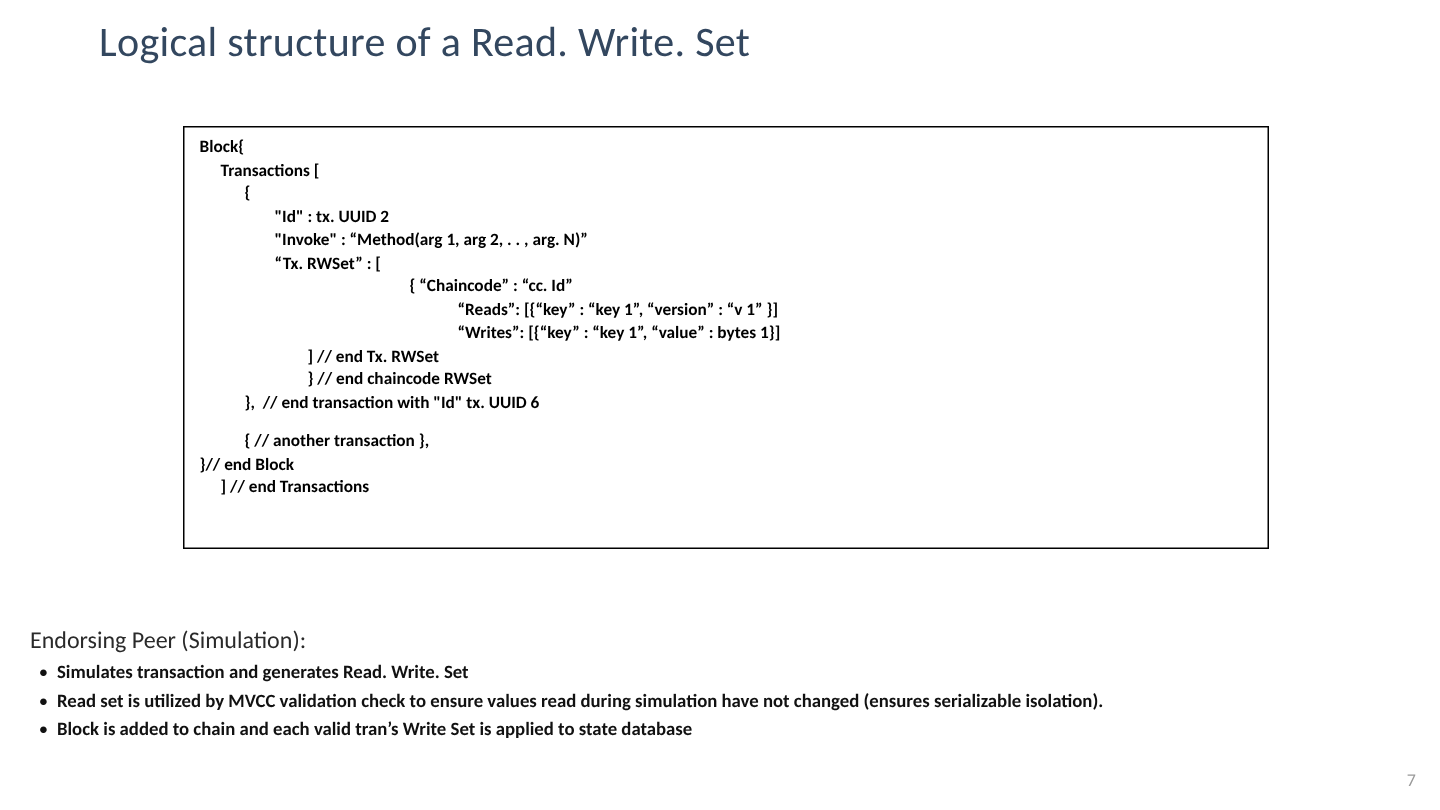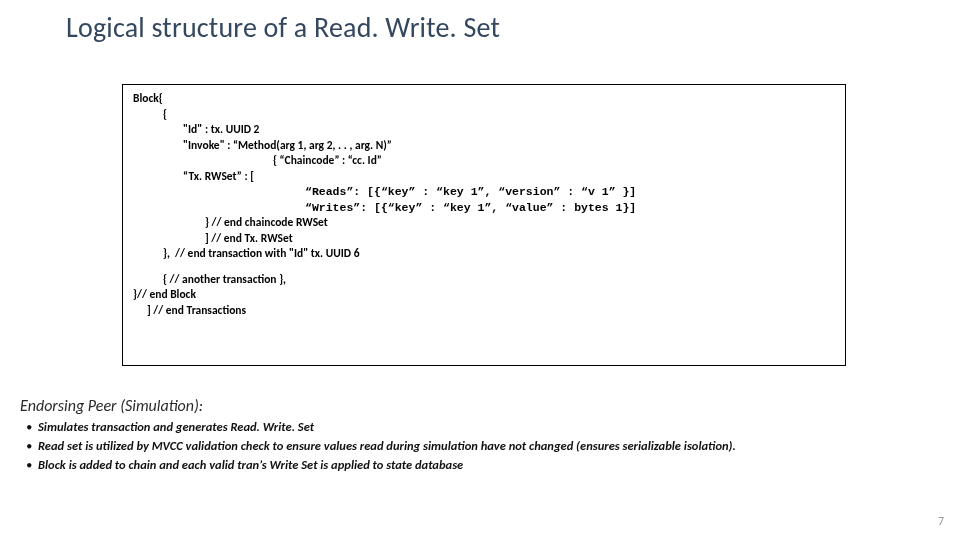--- a/index.html
+++ b/index.html
@@ -40,30 +40,29 @@
     font-size: 11.5px;
     line-height: 1.35;
     font-weight: 600;
     color: #000;
   }
   .codebox .line { white-space: pre; }
   .ind1 { padding-left: 14px; }
   .ind2 { padding-left: 30px; }
   .ind3 { padding-left: 50px; }
   .ind4 { padding-left: 140px; }
-  .ind5 { padding-left: 172px; font-family: Liberation Mono, monospace; }
+  .ind5 { padding-left: 172px; }
   .ind6 { padding-left: 72px; }
   .body-region {
     position: absolute;
     left: 20px;
-    top: 394px;
+    top: 416px;
     width: 920px;
     font-family: Calibri, "Segoe UI", Arial, sans-serif;
     color: #222;
-    font-style: italic;
   }
   .section-head {
     font-size: 16px;
     font-weight: 400;
     color: #2a2a2a;
     margin: 2px 0 4px 0;
   }
   .bullet-row {
     display: flex;
     align-items: flex-start;
@@ -91,29 +90,30 @@
 </style>
 </head>
 <body>
 
 <div class="slide">
 
   <div class="title">Logical structure of a Read. Write. Set</div>
 
   <div class="codebox">
     <div class="line">Block{</div>
+    <div class="line ind1">Transactions [</div>
     <div class="line ind2">{</div>
     <div class="line ind3">"Id" : tx. UUID 2</div>
     <div class="line ind3">"Invoke" : “Method(arg 1, arg 2, . . , arg. N)”</div>
+    <div class="line ind3">“Tx. RWSet” : [</div>
     <div class="line ind4">{ “Chaincode” : “cc. Id”</div>
-    <div class="line ind3">“Tx. RWSet” : [</div>
     <div class="line ind5">“Reads”: [{“key” : “key 1”, “version” : “v 1” }]</div>
     <div class="line ind5">“Writes”: [{“key” : “key 1”, “value” : bytes 1}]</div>
+    <div class="line ind6">] // end Tx. RWSet</div>
     <div class="line ind6">} // end chaincode RWSet</div>
-    <div class="line ind6">] // end Tx. RWSet</div>
     <div class="line ind2">},  // end transaction with "Id" tx. UUID 6</div>
     <div class="line" style="height:10px"></div>
     <div class="line ind2">{ // another transaction },</div>
     <div class="line">}// end Block</div>
     <div class="line ind1">] // end Transactions</div>
   </div>
 
   <div class="body-region">
     <div class="section-head">Endorsing Peer (Simulation):</div>
     <div class="bullet-row">

